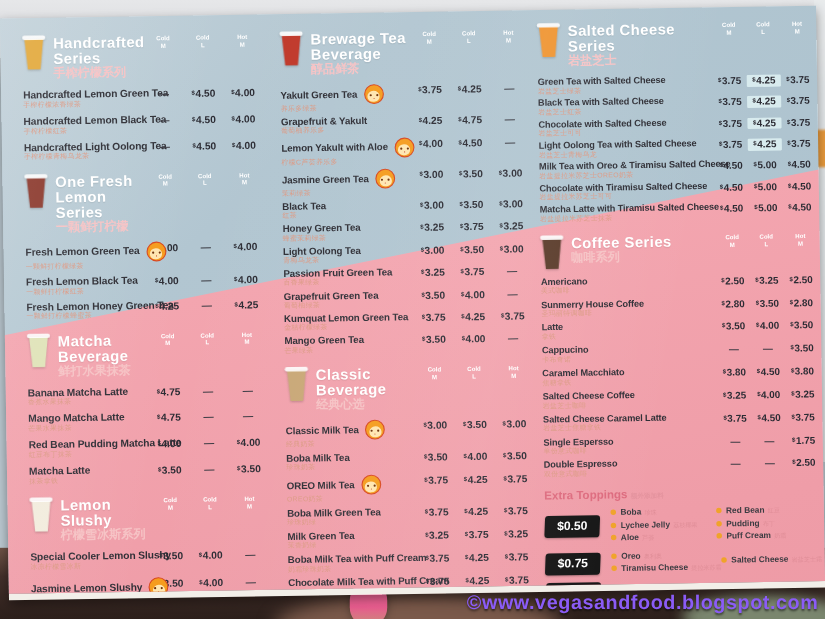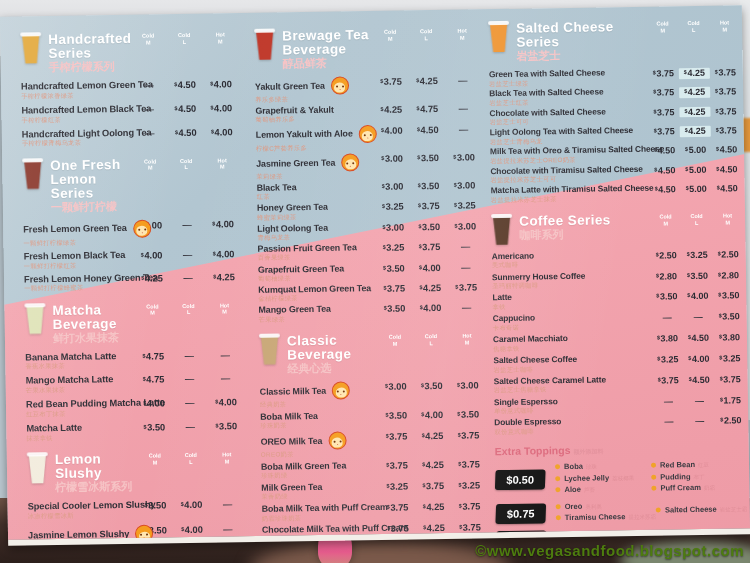--- a/index.html
+++ b/index.html
@@ -93,21 +93,21 @@
   .chip{flex:none;width:50px;height:20px;background:#141414;color:#fff;border-radius:3px;
     transform:skewX(-3deg);display:flex;align-items:center;justify-content:center;
     font-size:11px;font-weight:bold;margin-right:10px;box-shadow:0 1px 2px rgba(0,0,0,.3);}
   .tier ul{list-style:none;margin:0;padding:0;flex:1;}
   .tier li{display:flex;align-items:baseline;margin-bottom:2.5px;}
   .dot{width:5px;height:5px;border-radius:50%;background:#f0a32a;flex:none;margin-right:4px;align-self:center;}
   .ti-en{font-size:7.6px;font-weight:bold;color:#3c3c42;white-space:nowrap;}
   .ti-cn{font-size:5.5px;color:#e08e98;margin-left:3px;white-space:nowrap;}
 
   .watermark{position:absolute;right:6px;bottom:4px;z-index:5;
-    font-size:15px;font-weight:bold;color:#4d7c0f;letter-spacing:.5px;
+    font-size:18px;font-weight:bold;color:#8b5cf6;letter-spacing:.5px;
     text-shadow:0 1px 2px rgba(0,0,0,.55);}
 </style>
 </head>
 <body>
 
 <div class="bg-table"></div>
 <div class="bg-green"></div>
 <div class="hand"></div>
 <div class="finger"></div>
 <div class="side-card"></div>

